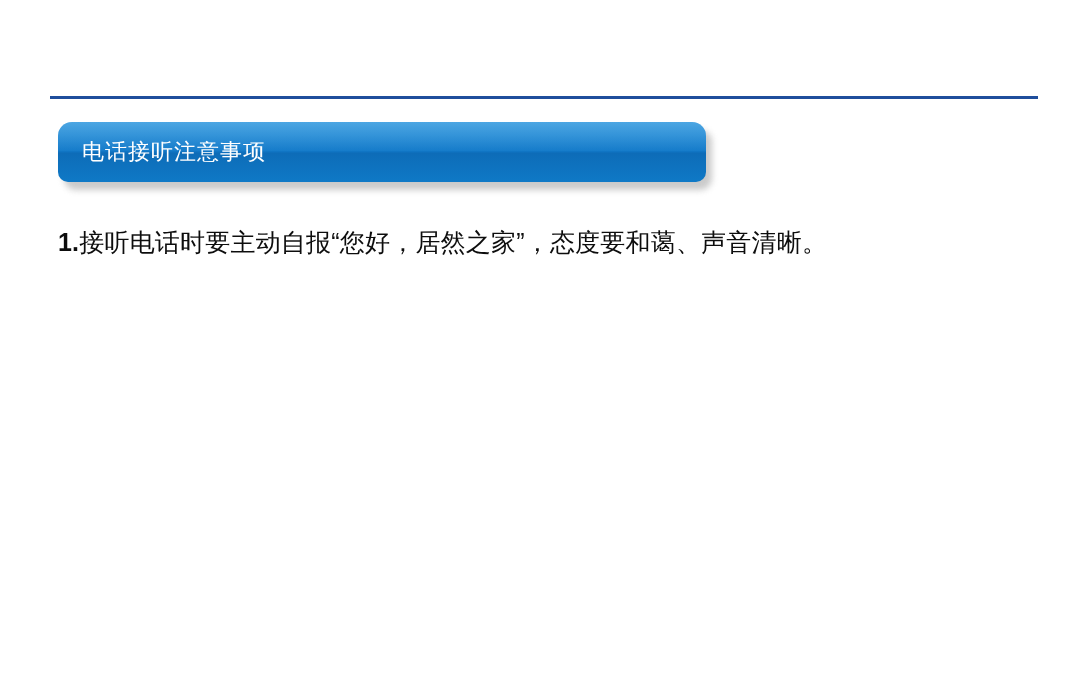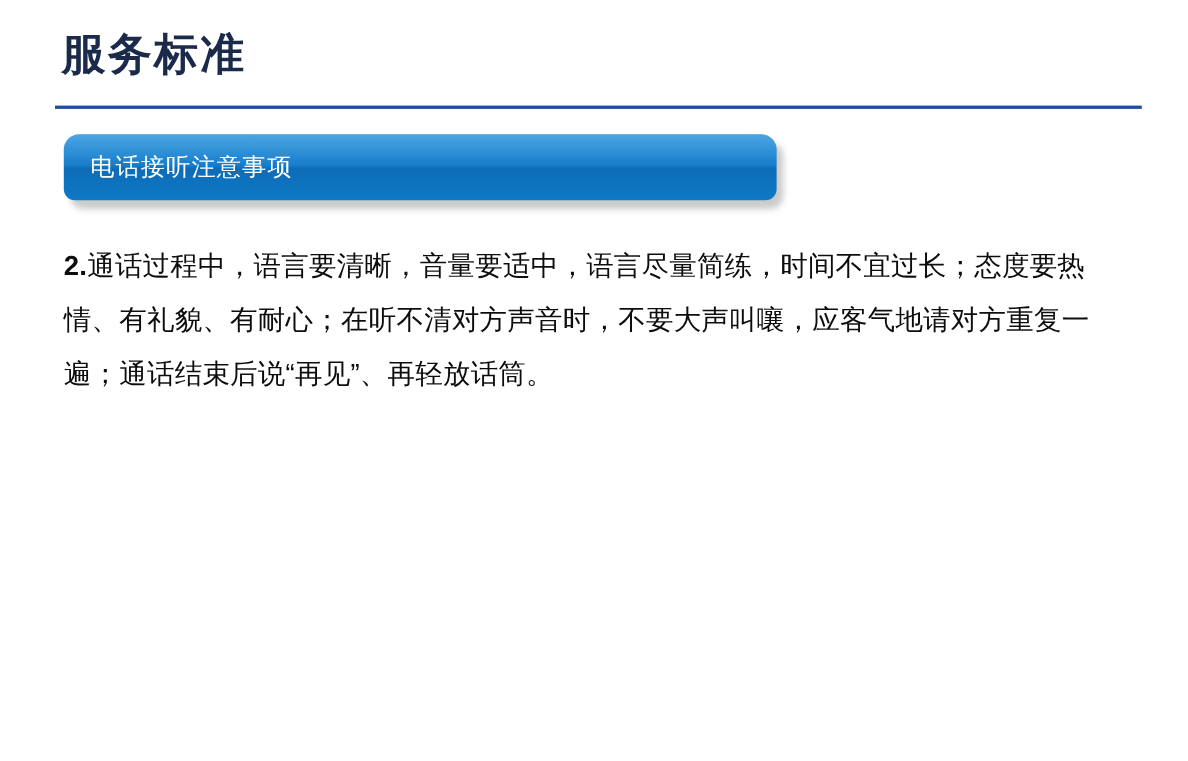--- a/index.html
+++ b/index.html
@@ -110,29 +110,28 @@
   }
   .num {
     font-weight: bold;
   }
 </style>
 </head>
 <body>
 
 <div class="slide">
 
-  <div class="slide-title">服务标准</div>
   <div class="title-rule"></div>
 
   <div class="banner-wrap">
     <div class="banner-shadow"></div>
     <div class="banner">
       <span class="banner-text">电话接听注意事项</span>
     </div>
   </div>
 
   <div class="body-text">
     <p class="para">
-      <span class="num">2.</span><span>通话过程中，语言要清晰，音量要适中，语言尽量简练，时间不宜过长；态度要热情、有礼貌、有耐心；在听不清对方声音时，不要大声叫嚷，应客气地请对方重复一遍；通话结束后说“再见”、再轻放话筒。</span>
+      <span class="num">1.</span><span>接听电话时要主动自报“您好，居然之家”，态度要和蔼、声音清晰。</span>
     </p>
   </div>
 
 </div>
 
 </body></html>

